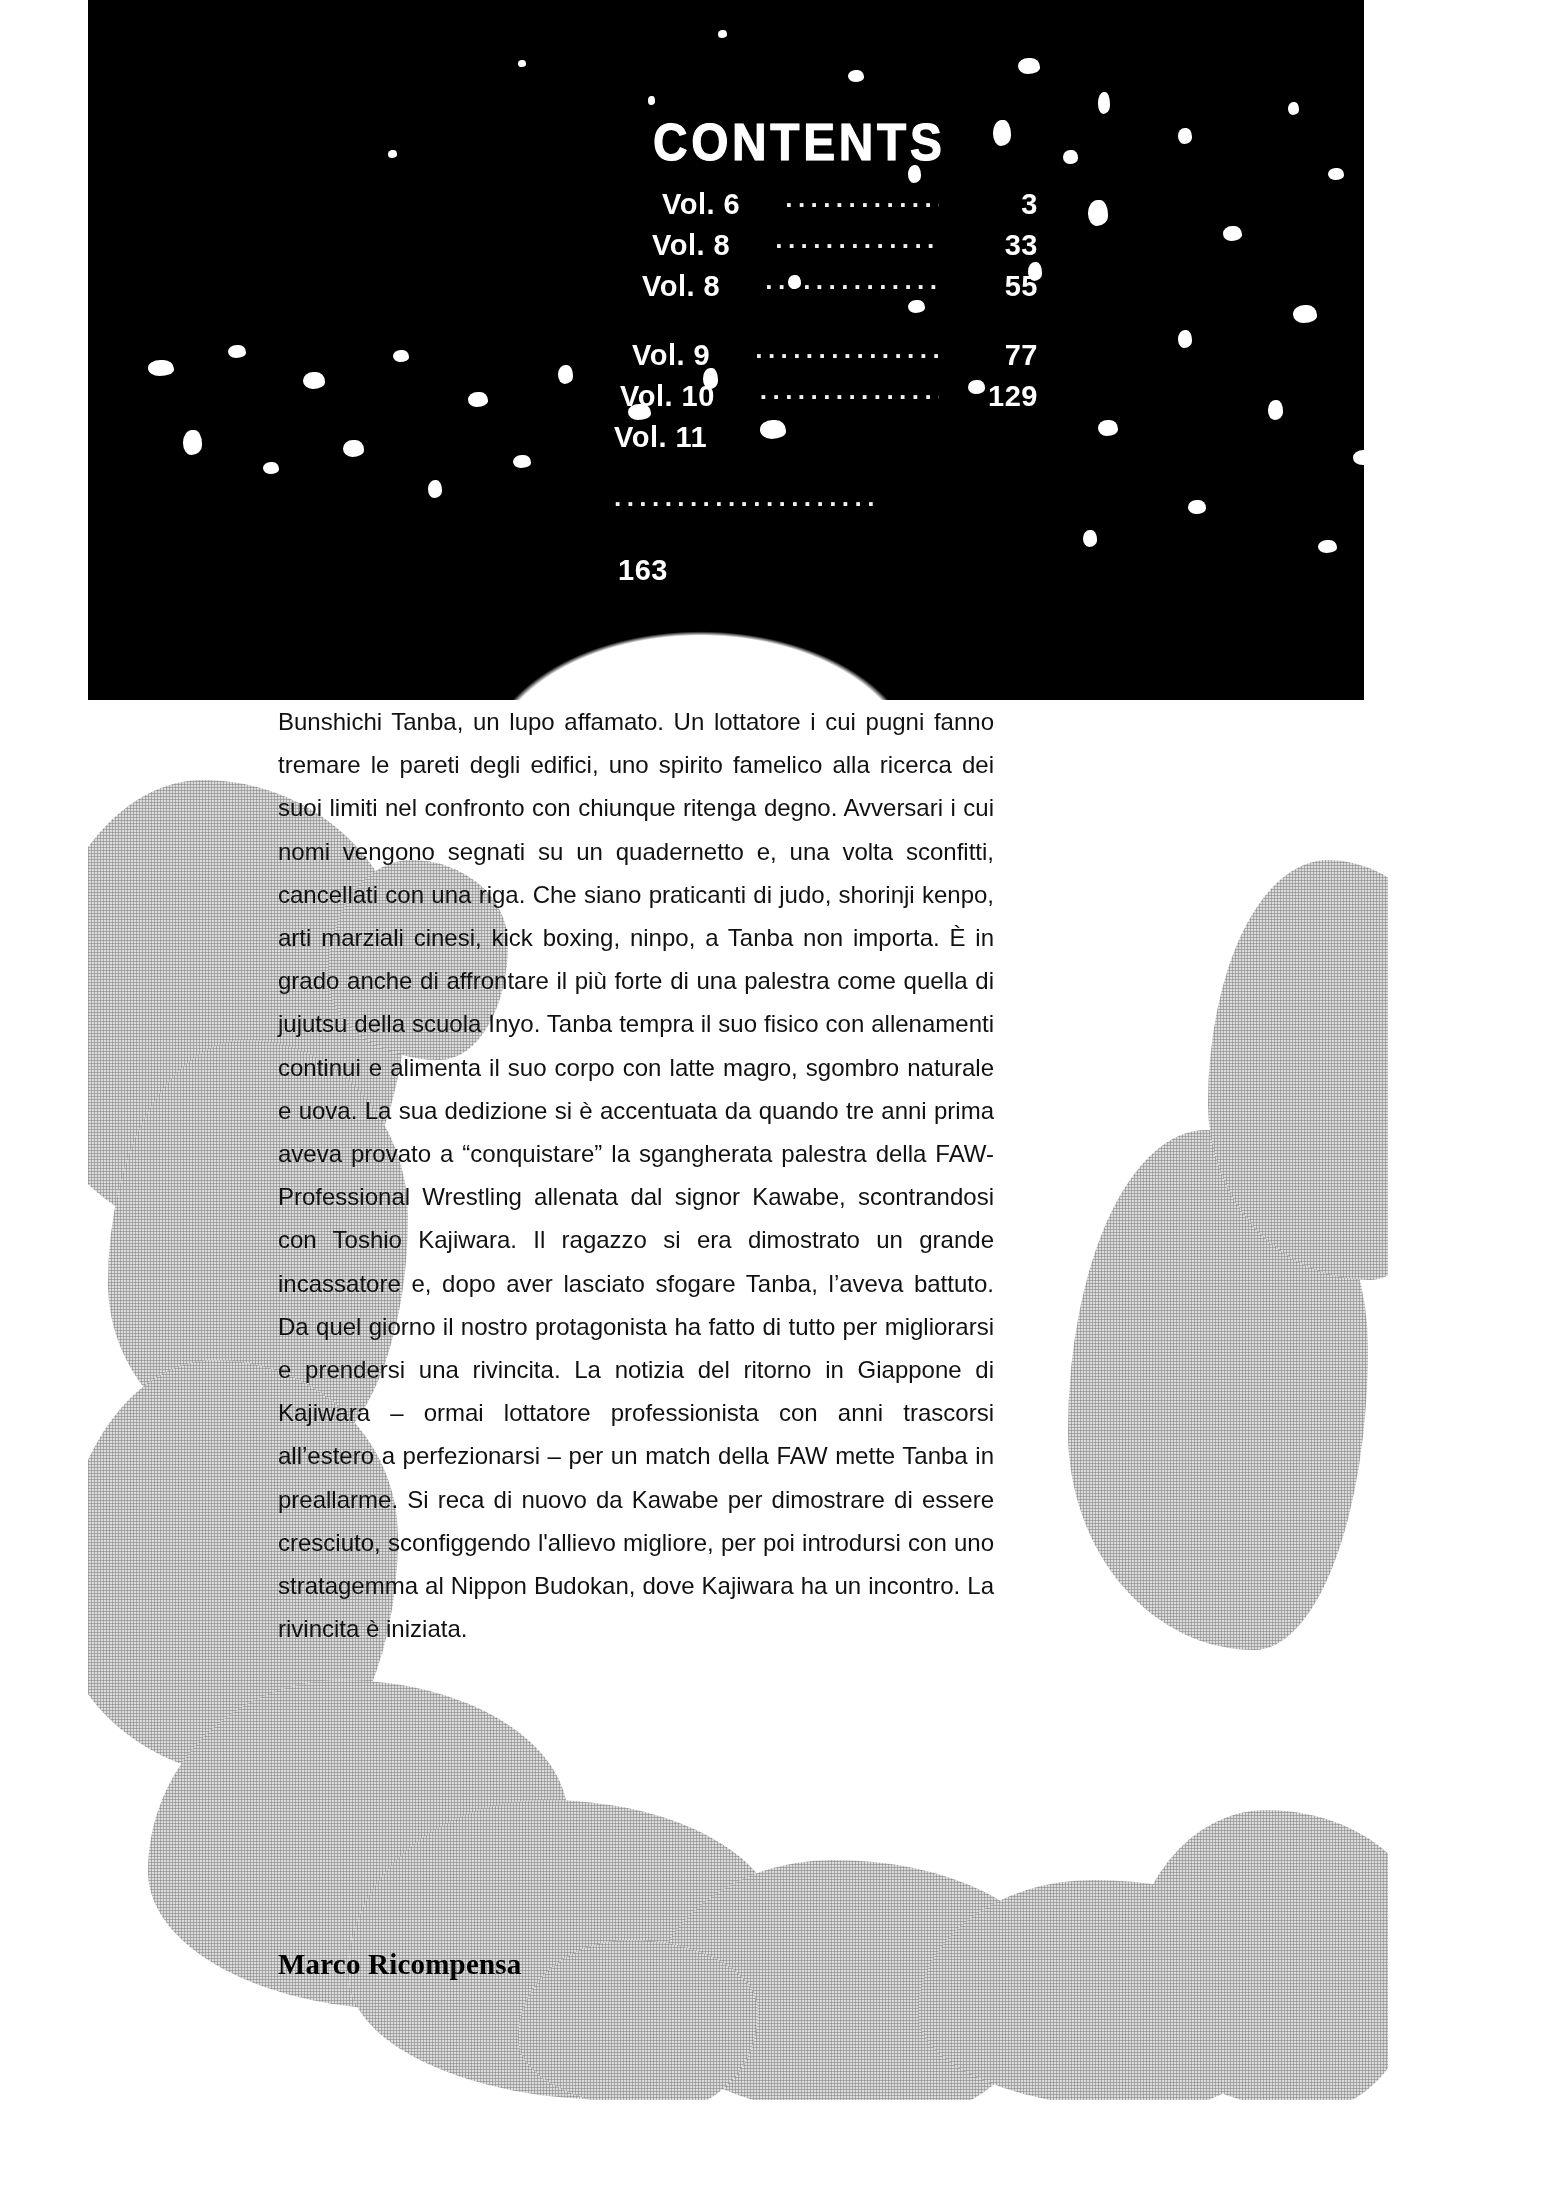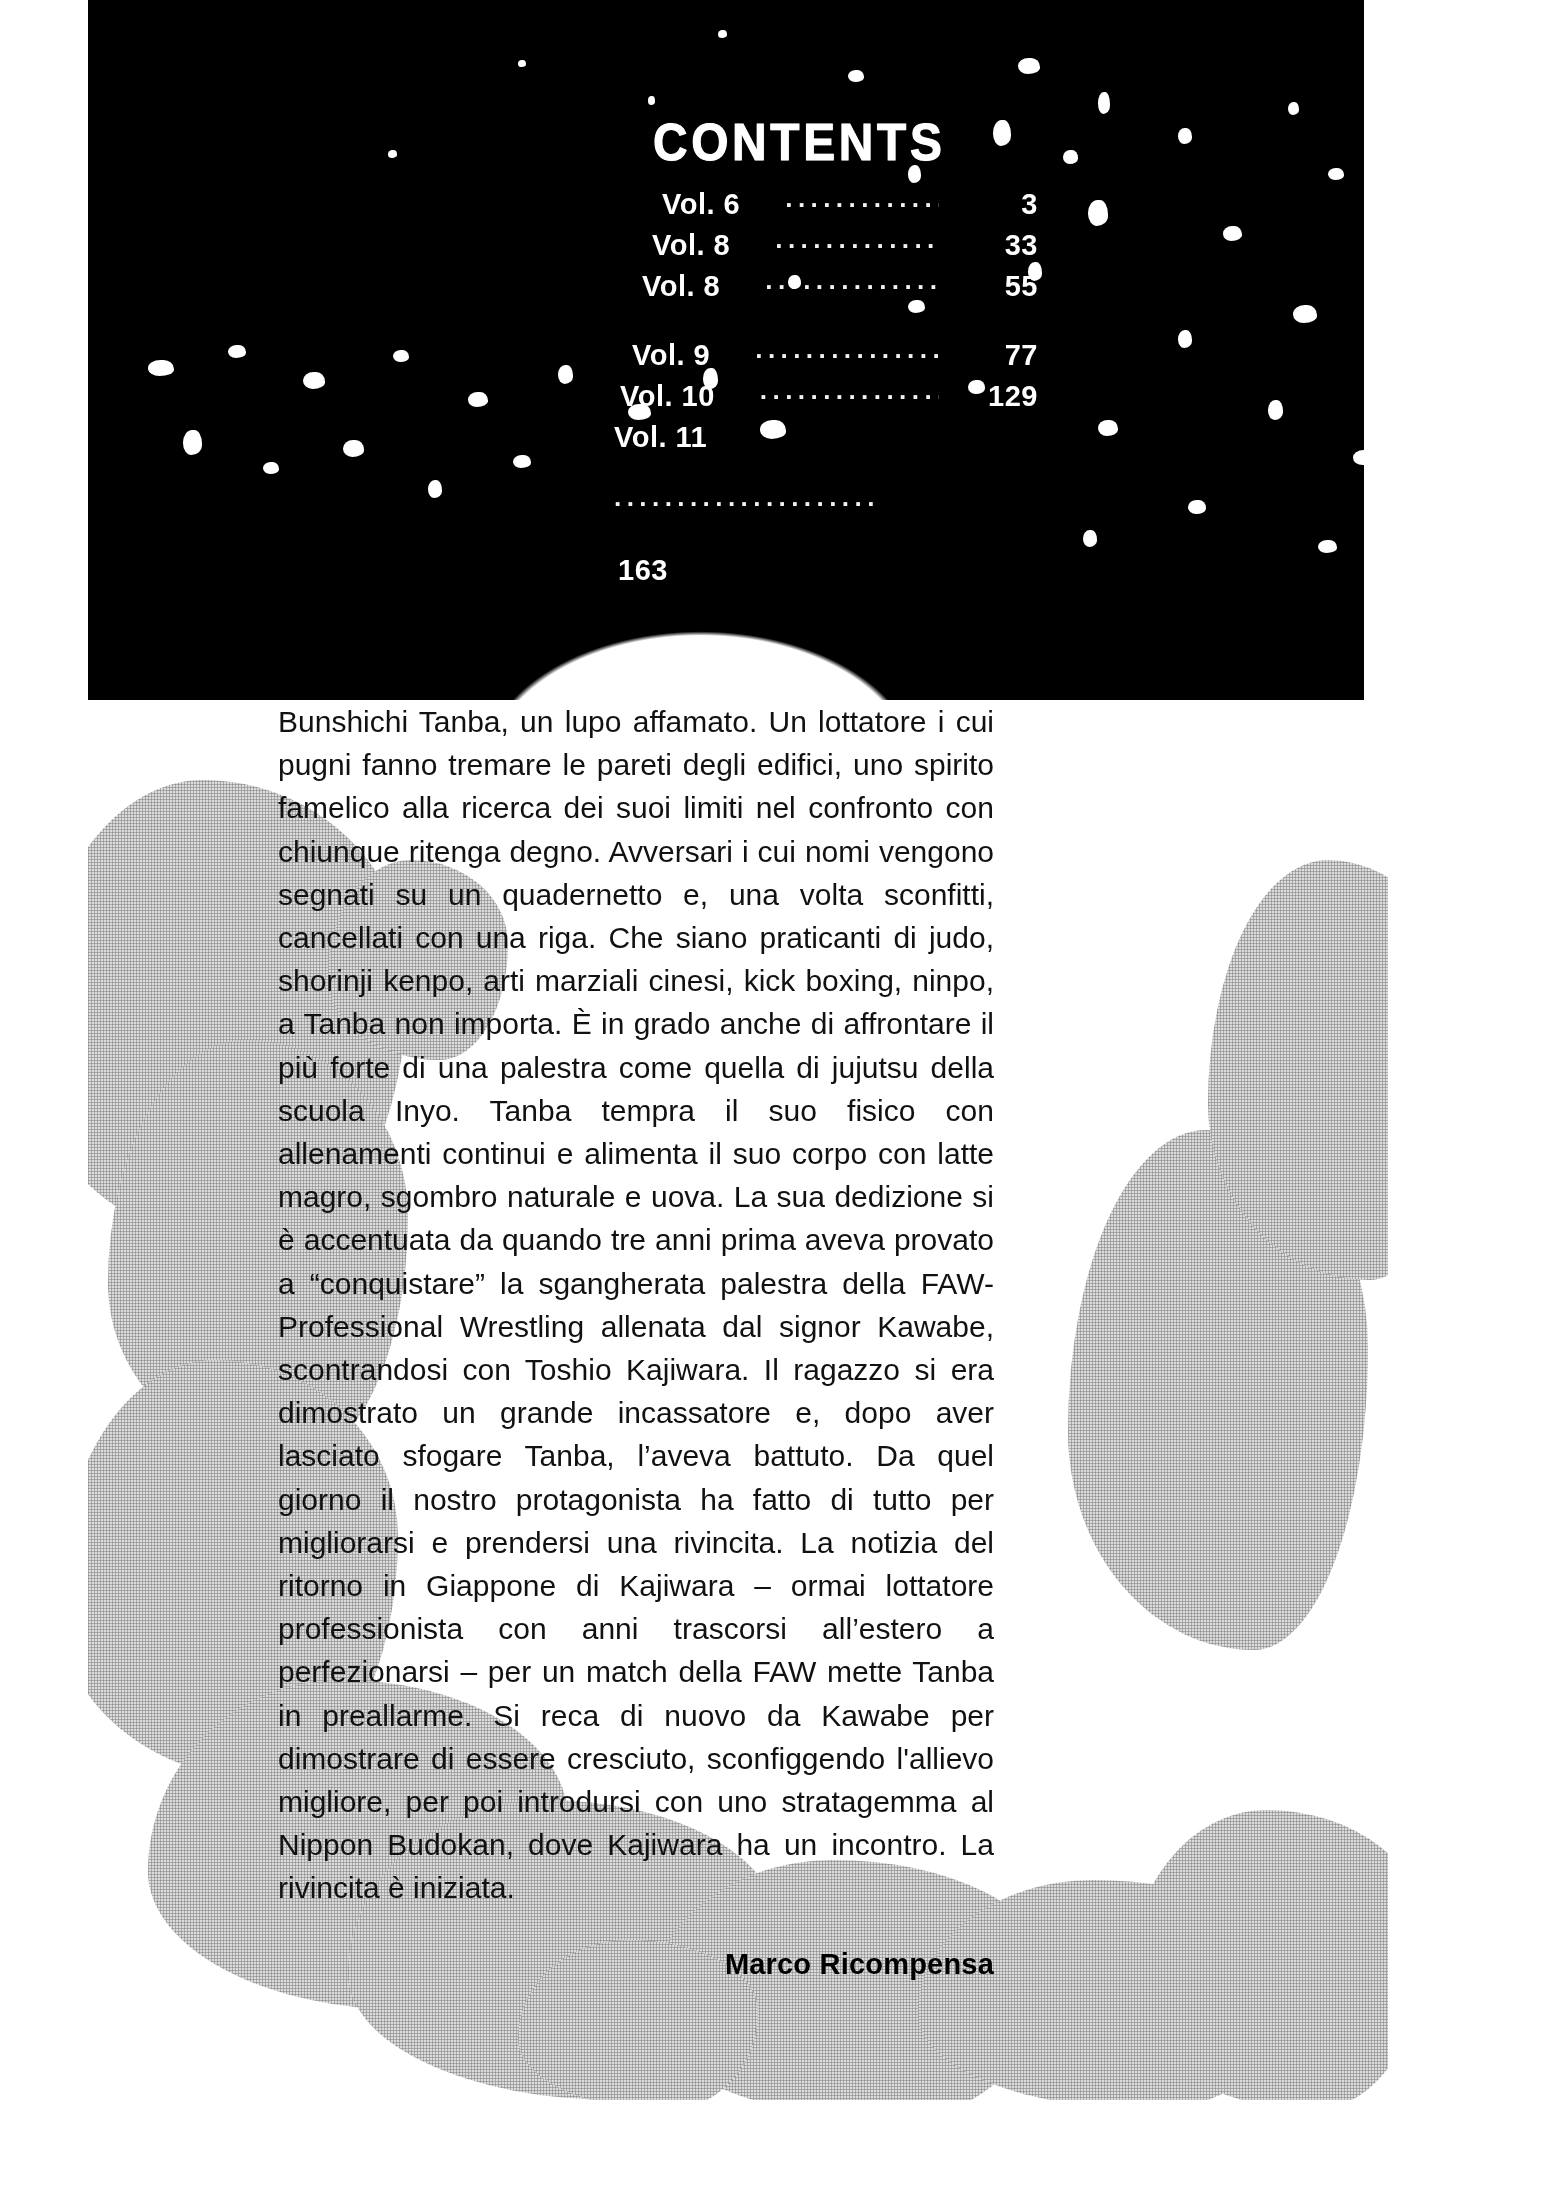--- a/index.html
+++ b/index.html
@@ -150,40 +150,40 @@
     white-space: nowrap;
   }
 
   
   .body-copy {
     position: absolute;
     left: 278px;
     top: 700px;
     width: 716px;
     font-family: "Liberation Sans", sans-serif;
-    font-size: 30px;
+    font-size: 24px;
     line-height: 43.2px;
     color: #111111;
     text-align: justify;
     text-justify: inter-word;
     hyphens: manual;
   }
 
   .body-copy p {
     margin: 0;
   }
 
   
   .signature {
     position: absolute;
     left: 278px;
     top: 1948px;
     width: 716px;
-    text-align: right;
-    font-family: Liberation Sans, sans-serif;
+    text-align: left;
+    font-family: Liberation Serif, serif;
     font-weight: 700;
     font-size: 29px;
     color: #000000;
     letter-spacing: .2px;
   }
 
   
   .bottom-band {
     position: absolute;
     left: 0;

